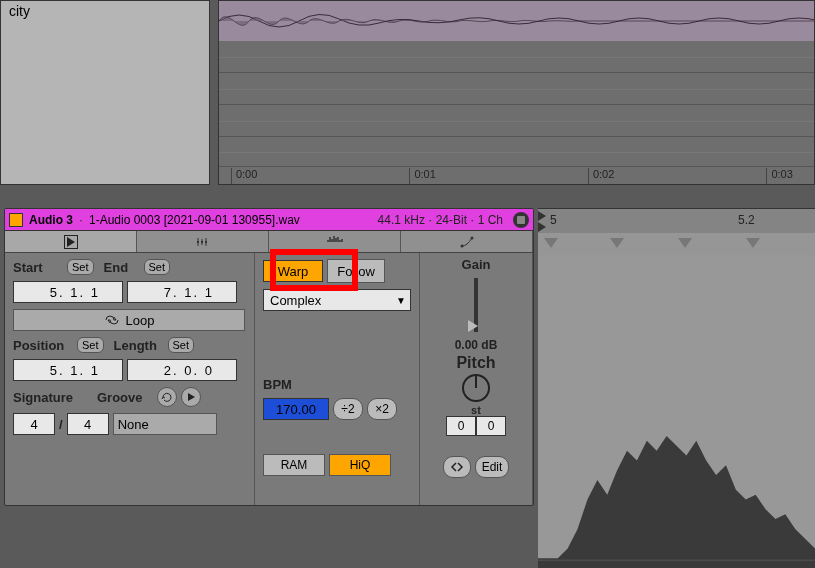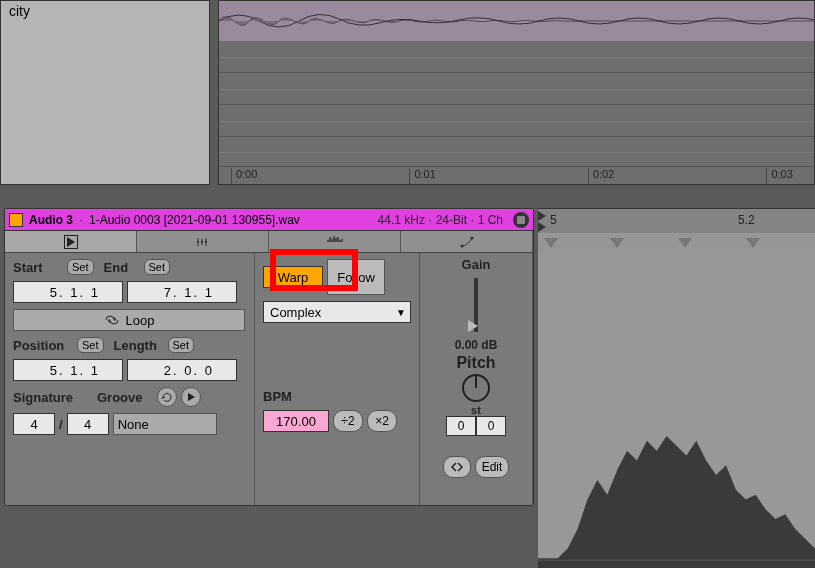--- a/index.html
+++ b/index.html
@@ -77,27 +77,27 @@
     display: flex; align-items: center; justify-content: center; gap: 6px; font-size: 13px;
   }
   .sig-box { width: 42px; height: 22px; background: #e8e8e8; border: 1px solid #333; display: flex; align-items: center; justify-content: center; font-size: 13px; }
   .groove-box { width: 104px; height: 22px; background: #aaa; border: 1px solid #555; display: flex; align-items: center; padding: 0 4px; font-size: 13px; }
   .round-btn { width: 20px; height: 20px; background: #aaa; border: 1px solid #555; border-radius: 50%; display: flex; align-items: center; justify-content: center; font-size: 11px; }
   
   .warp-btn { 
     width: 60px; height: 22px; background: #ffa500; border: 1px solid #333;
     display: flex; align-items: center; justify-content: center; font-size: 13px;
   }
-  .follow-btn { width: 58px; height: 36px; background: #bbb; border: 1px solid #555; display: flex; align-items: center; justify-content: center; font-size: 13px; }
+  .follow-btn { width: 58px; height: 24px; background: #bbb; border: 1px solid #555; display: flex; align-items: center; justify-content: center; font-size: 13px; }
   .red-highlight { position: absolute; border: 6px solid #ff0000; width: 88px; height: 42px; left: 265px; top: 40px; pointer-events: none; }
   
   .select-box { width: 148px; height: 22px; background: #e8e8e8; border: 1px solid #333; display: flex; align-items: center; padding: 0 6px; font-size: 13px; position: relative; }
   .select-box::after { content: '▼'; position: absolute; right: 4px; font-size: 10px; }
   
-  .bpm-box { width: 66px; height: 22px; background: #f9a8d4; border: 1px solid #333; display: flex; align-items: center; justify-content: center; font-size: 13px; }
+  .bpm-box { width: 66px; height: 22px; background: #1d4ed8; border: 1px solid #333; display: flex; align-items: center; justify-content: center; font-size: 13px; }
   .mult-btn { width: 30px; height: 22px; background: #bbb; border: 1px solid #555; border-radius: 10px; display: flex; align-items: center; justify-content: center; font-size: 12px; }
   
   .small-btn { height: 22px; background: #bbb; border: 1px solid #555; display: flex; align-items: center; justify-content: center; font-size: 12px; padding: 0 6px; }
   .small-btn.active { background: #ffa500; }
   
   .gain-col { display: flex; flex-direction: column; align-items: center; padding-top: 4px; }
   .gain-slider { width: 4px; height: 54px; background: #333; position: relative; margin: 6px 0; }
   .gain-slider .thumb { position: absolute; left: -6px; bottom: 0; width: 0; height: 0; border-top: 6px solid transparent; border-bottom: 6px solid transparent; border-left: 10px solid #bbb; }
   .pitch-knob { width: 28px; height: 28px; border: 2px solid #222; border-radius: 50%; position: relative; margin: 2px 0; }
   .pitch-knob::after { content:''; position: absolute; left: 50%; top: 0; width: 2px; height: 12px; background: #222; transform: translateX(-50%); }
@@ -251,20 +251,24 @@
       <div style="height:60px"></div>
       <div class="row">
           <span class="label-txt">BPM</span>
         </div>
       <div class="row">
         <div class="bpm-box">170.00</div>
         <div class="mult-btn">÷2</div>
         <div class="mult-btn">×2</div>
       </div>
       <div style="height:28px"></div>
+      <div class="row">
+        <div class="small-btn" style="width:62px">RAM</div>
+        <div class="small-btn active" style="width:62px">HiQ</div>
+      </div>
     </div>
 
     <div class="col col3 gain-col">
       <span class="label-txt">Gain</span>
       <div class="gain-slider">
         <div class="thumb"></div>
       </div>
       <span class="label-txt" style="font-size:12px">0.00 dB</span>
       <span class="label-txt" style="font-size:16px;margin-top:2px">Pitch</span>
       <div class="pitch-knob"></div>

